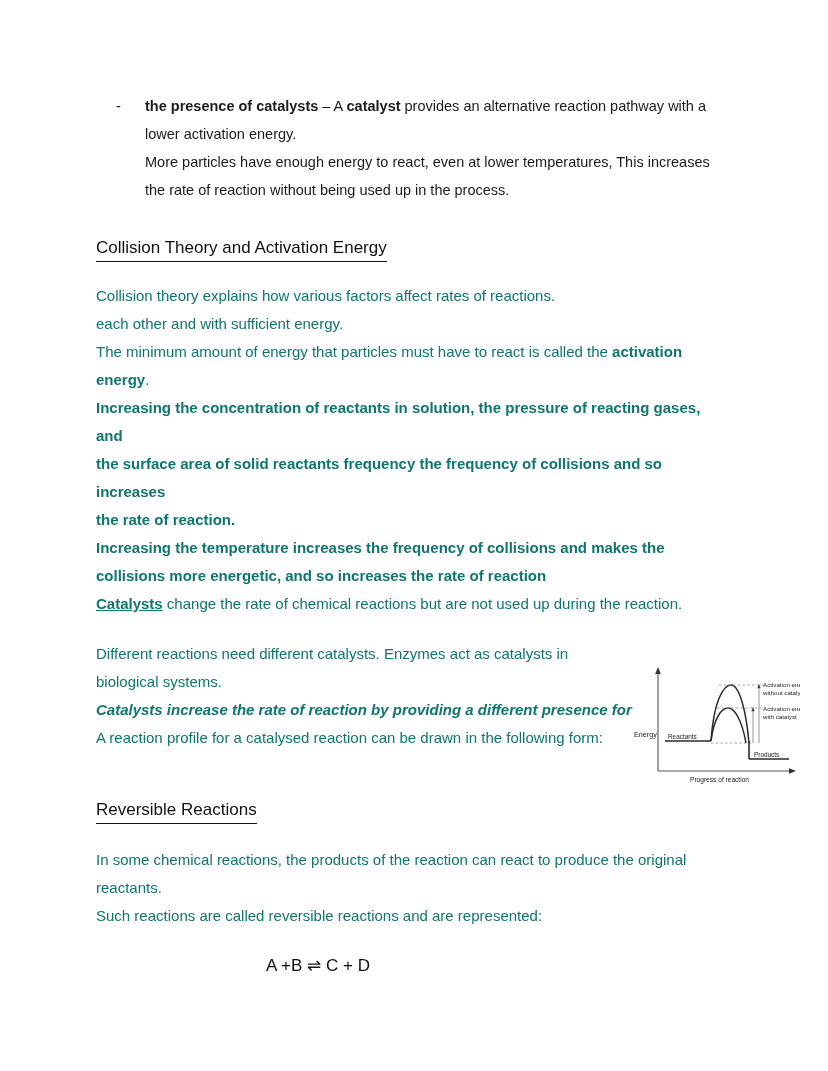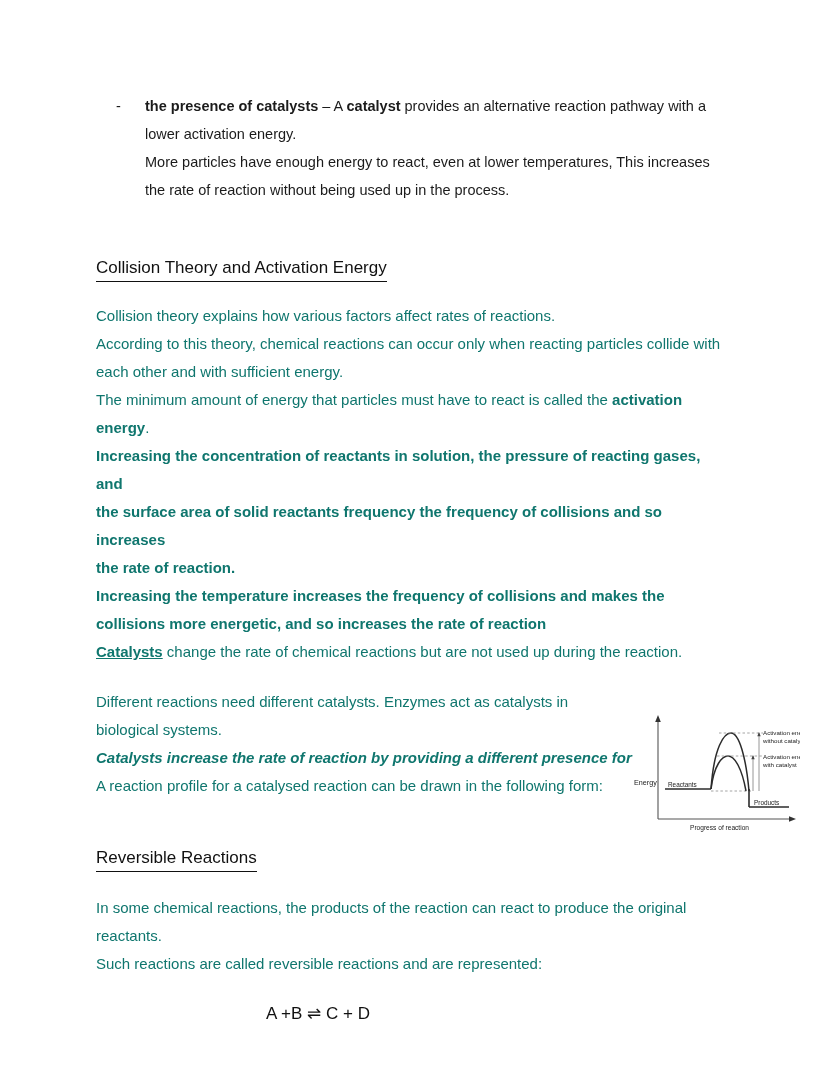--- a/index.html
+++ b/index.html
@@ -53,21 +53,21 @@
     font-weight: 400;
     line-height: 24px;
     margin: 0;
     padding: 0;
     color: #111111;
     display: inline-block;
     border-bottom: 1.3px solid #111111;
     padding-bottom: 1px;
   }
   .heading-wrap {
-    margin-top: 52px;
+    margin-top: 32px;
     margin-bottom: 20px;
   }
   .heading-wrap.rev {
     margin-top: 46px;
     margin-bottom: 22px;
   }
 
   
   p.body-line {
     font-size: 15px;
@@ -137,21 +137,20 @@
       <div class="bullet-line">lower activation energy.</div>
       <div class="bullet-line">More particles have enough energy to react, even at lower temperatures, This increases</div>
       <div class="bullet-line">the rate of reaction without being used up in the process.</div>
     </div>
 
     <div class="heading-wrap">
       <h2 class="section-heading">Collision Theory and Activation Energy</h2>
     </div>
 
     <p class="body-line">Collision theory explains how various factors affect rates of reactions.</p>
-    <p class="body-line">According to this theory, chemical reactions can occur only when reacting particles collide with</p>
     <p class="body-line">each other and with sufficient energy.</p>
 
     <p class="body-line"><span>The minimum amount of energy that particles must have to react is called the </span><span class="bold">activation</span></p>
     <p class="body-line"><span class="bold">energy</span><span>.</span></p>
 
     <p class="body-line bold">Increasing the concentration of reactants in solution, the pressure of reacting gases, and</p>
     <p class="body-line bold">the surface area of solid reactants frequency the frequency of collisions and so increases</p>
     <p class="body-line bold">the rate of reaction.</p>
     <p class="body-line bold">Increasing the temperature increases the frequency of collisions and makes the</p>
     <p class="body-line bold">collisions more energetic, and so increases the rate of reaction</p>

